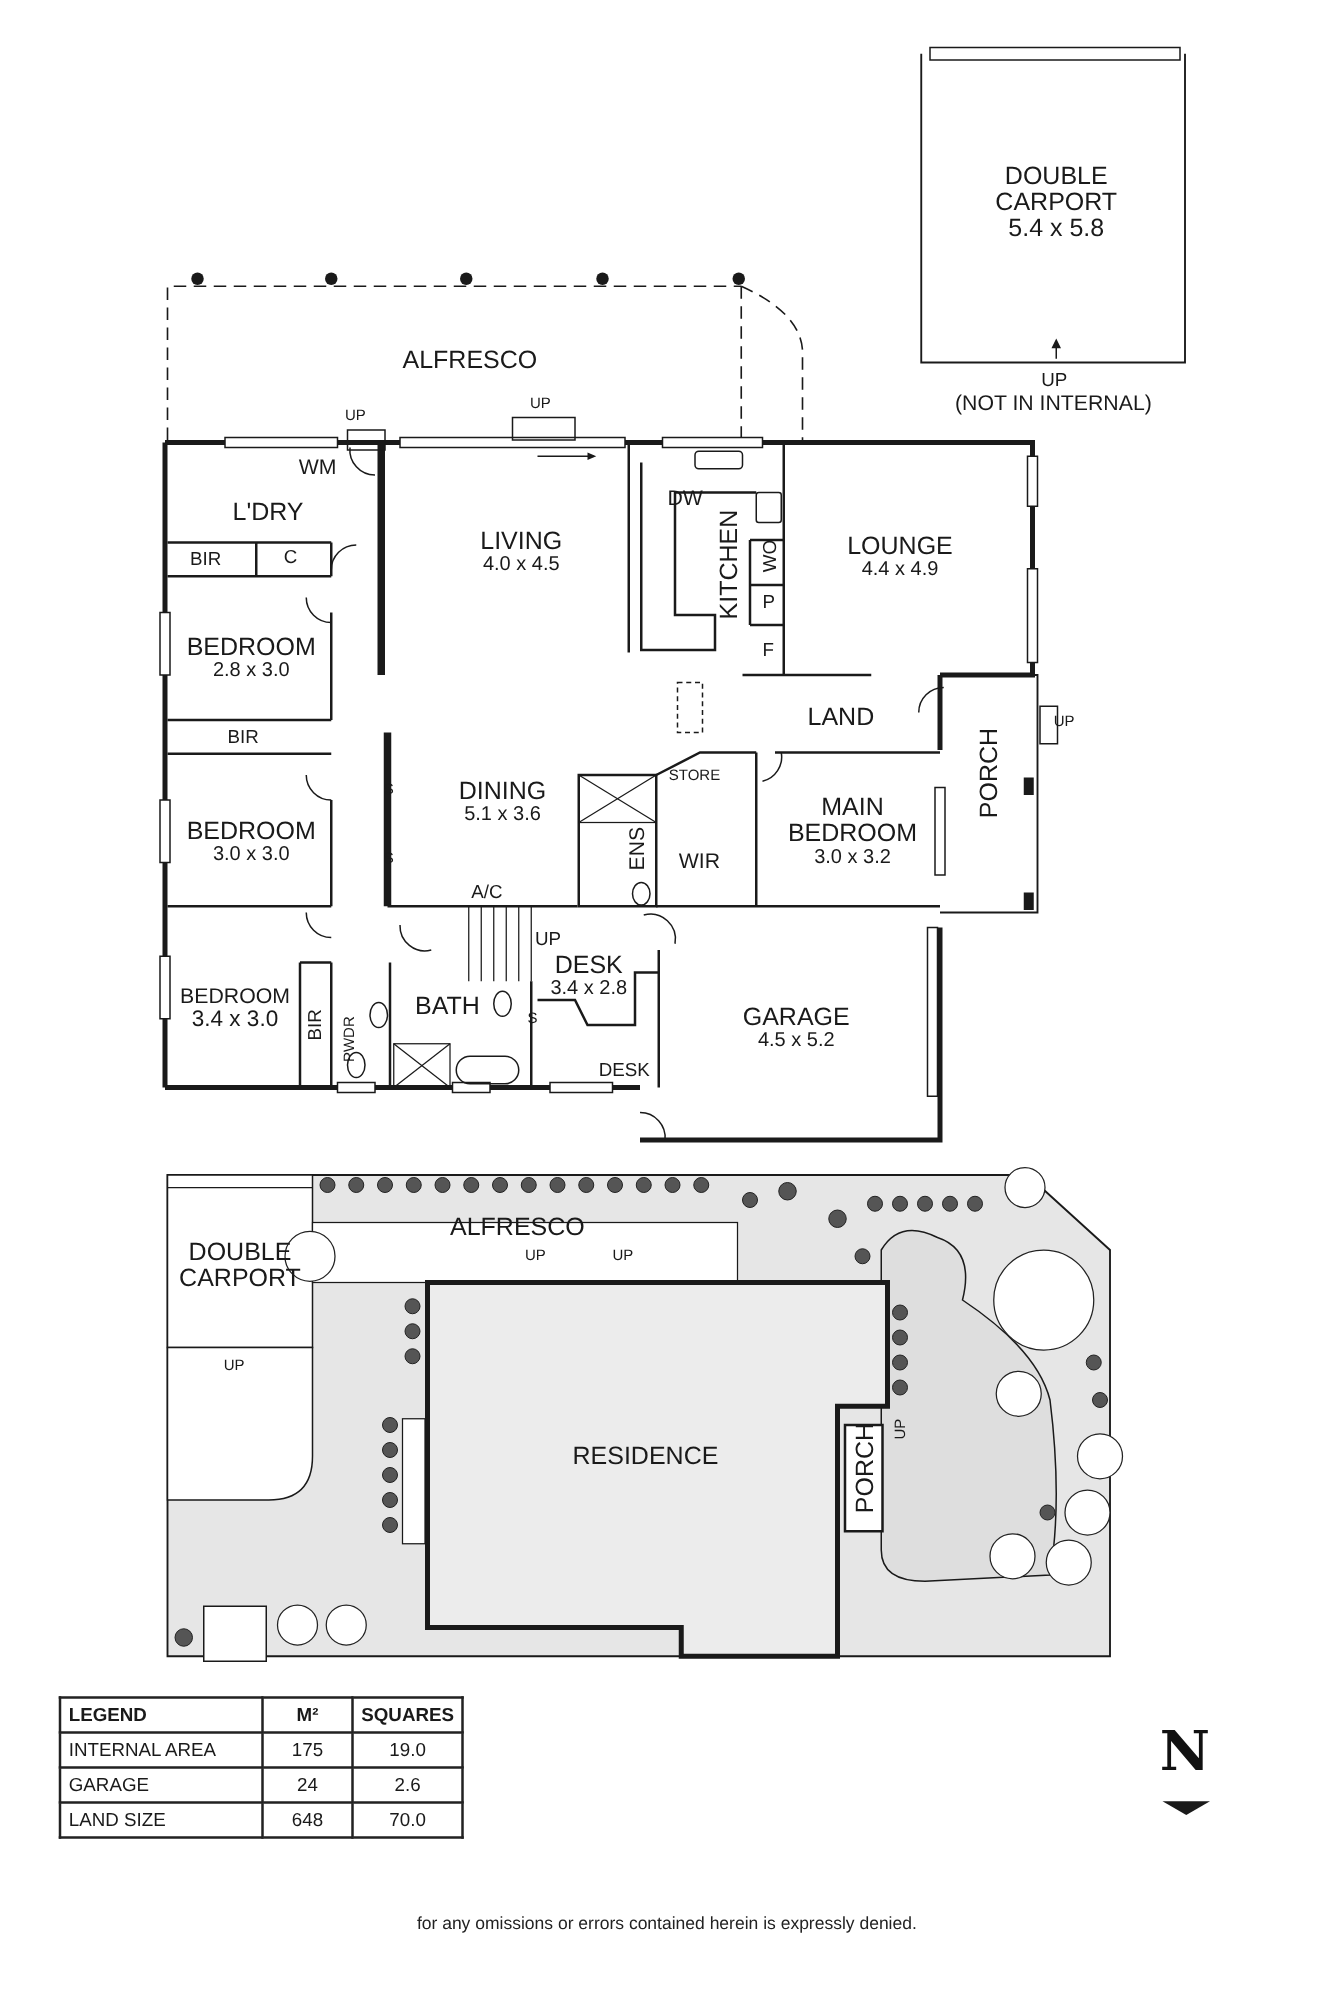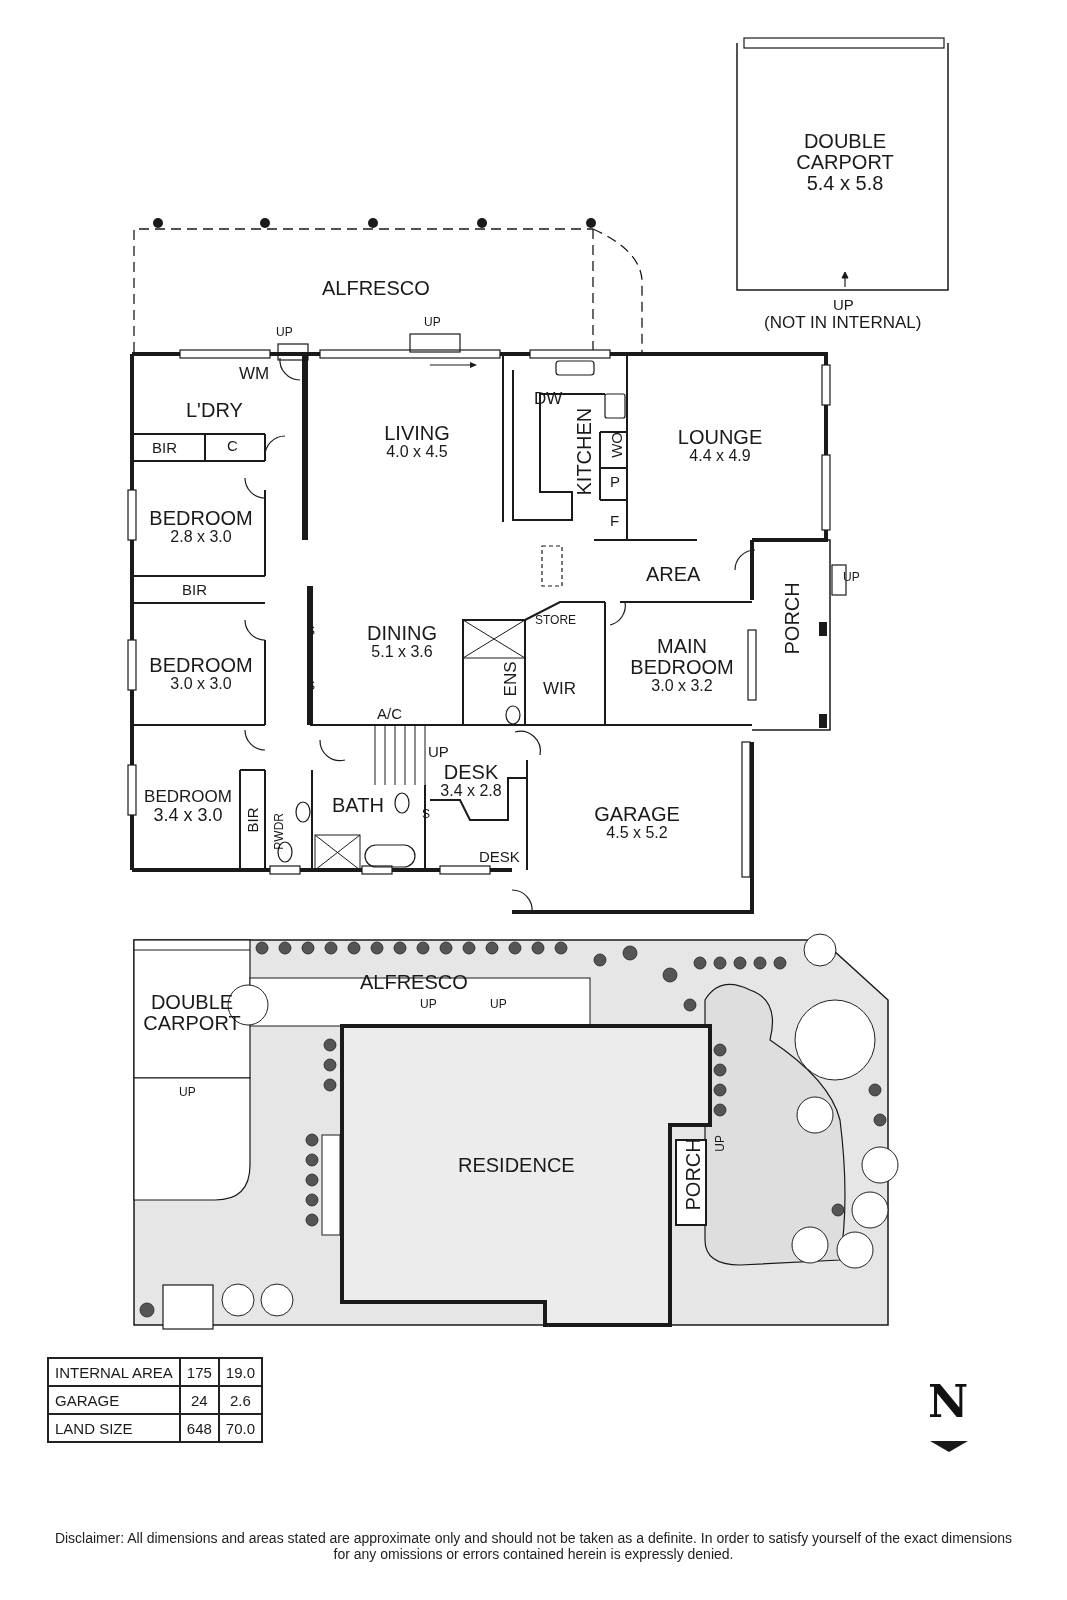--- a/index.html
+++ b/index.html
@@ -262,21 +262,21 @@
   <span>LOUNGE</span>
   <span class="dim">4.4 x 4.9</span>
 </div>
 
 <div class="lbl big" style="left:141px;top:508px;width:120px;">
   <span>BEDROOM</span>
   <span class="dim">2.8 x 3.0</span>
 </div>
 <div class="lbl sm" style="left:182px;top:582px;">BIR</div>
 
-<div class="lbl big" style="left:646px;top:564px;">AREA</div>
+<div class="lbl big" style="left:646px;top:564px;">LAND</div>
 <div class="lbl xs" style="left:843px;top:571px;">UP</div>
 <div class="lbl big vert" style="left:762px;top:614px;width:60px;">PORCH</div>
 
 <div class="lbl big" style="left:141px;top:655px;width:120px;">
   <span>BEDROOM</span>
   <span class="dim">3.0 x 3.0</span>
 </div>
 
 <div class="lbl big" style="left:360px;top:623px;width:84px;">
   <span>DINING</span>
@@ -325,20 +325,25 @@
   <span>DOUBLE</span><br>
   <span>CARPORT</span>
 </div>
 <div class="lbl xs" style="left:179px;top:1086px;">UP</div>
 <div class="lbl big" style="left:458px;top:1155px;">RESIDENCE</div>
 <div class="lbl big vert" style="left:663px;top:1170px;width:60px;">PORCH</div>
 <div class="lbl xs vert" style="left:712px;top:1137px;">UP</div>
 
 <table id="legend">
   <tbody>
+      <tr>
+    <th style="width:148px;">LEGEND</th>
+    <th class="c" style="width:58px;">M²</th>
+    <th class="c" style="width:70px;">SQUARES</th>
+  </tr>
   <tr>
     <td>INTERNAL AREA</td>
     <td class="c">175</td>
     <td class="c">19.0</td>
   </tr>
   <tr>
     <td>GARAGE</td>
     <td class="c">24</td>
     <td class="c">2.6</td>
   </tr>
@@ -348,15 +353,14 @@
     <td class="c">70.0</td>
   </tr>
 </tbody>
   </table>
 
 <div id="north">
   <div class="n">N</div>
 </div>
 
 <div id="disclaimer">
-  <div>Disclaimer: All dimensions and areas stated are approximate only and should not be taken as a definite. In order to satisfy yourself of the exact dimensions</div>
   <div>for any omissions or errors contained herein is expressly denied.</div>
 </div>
 
 </body></html>

